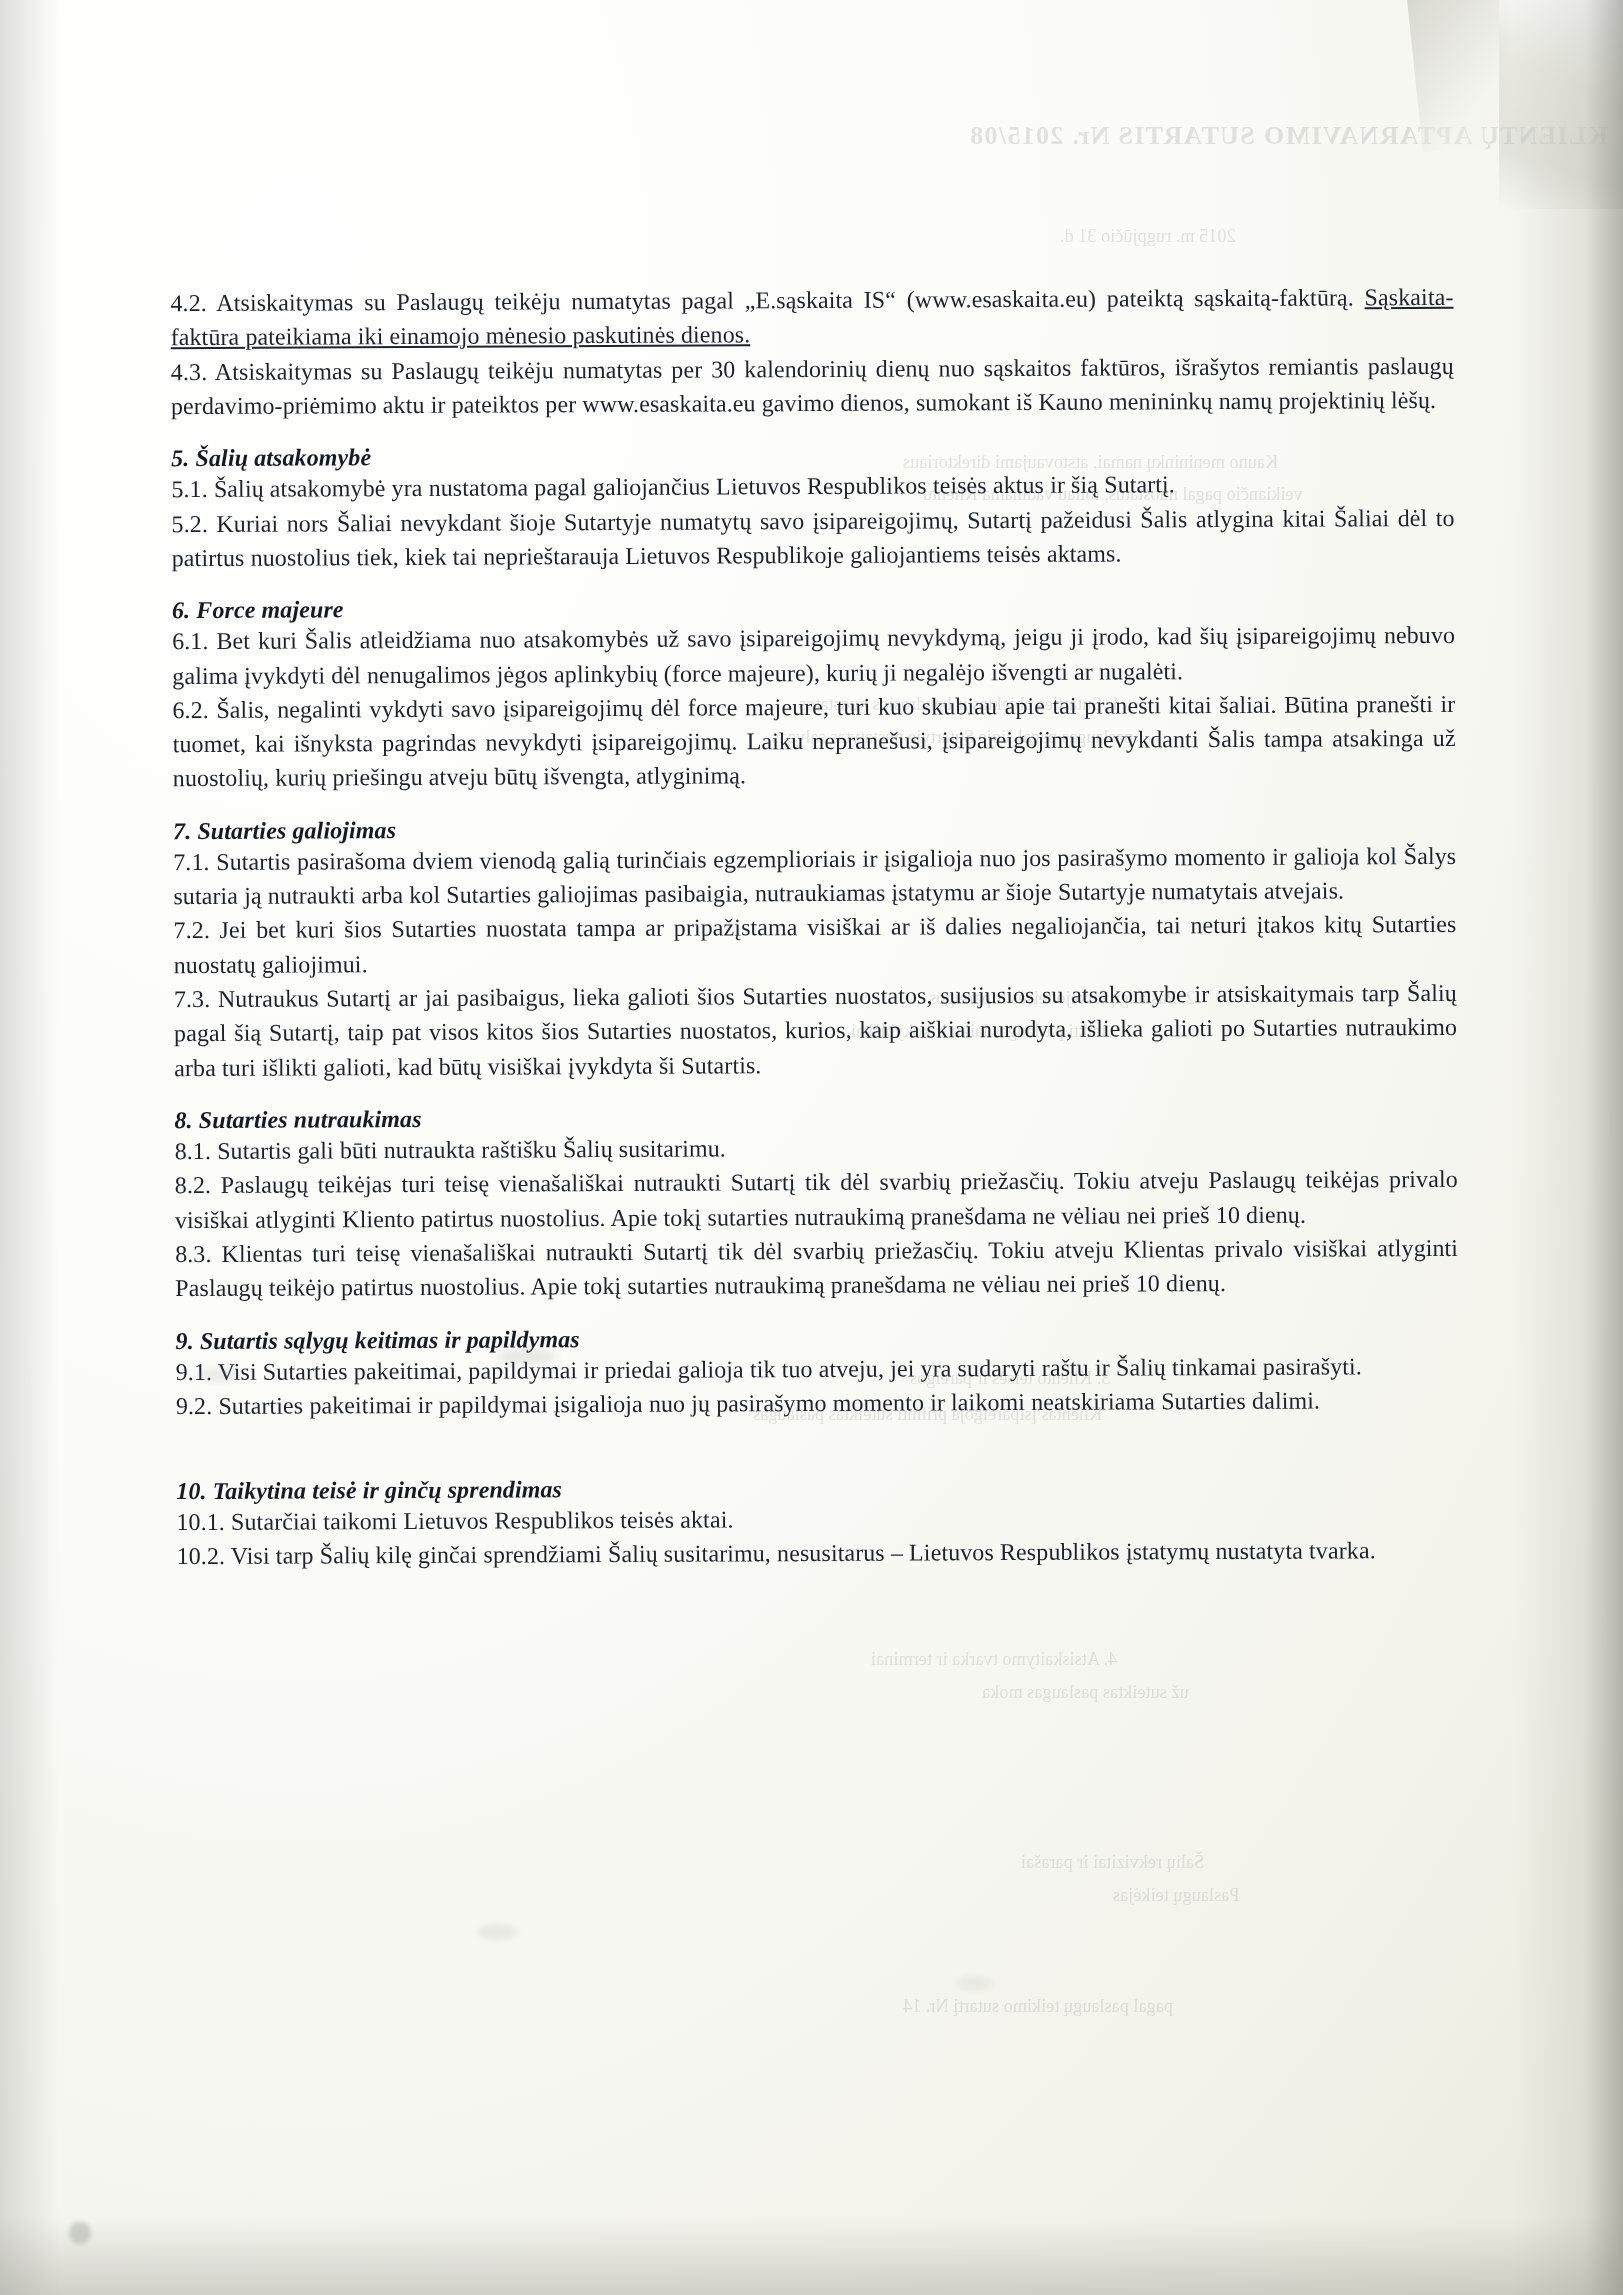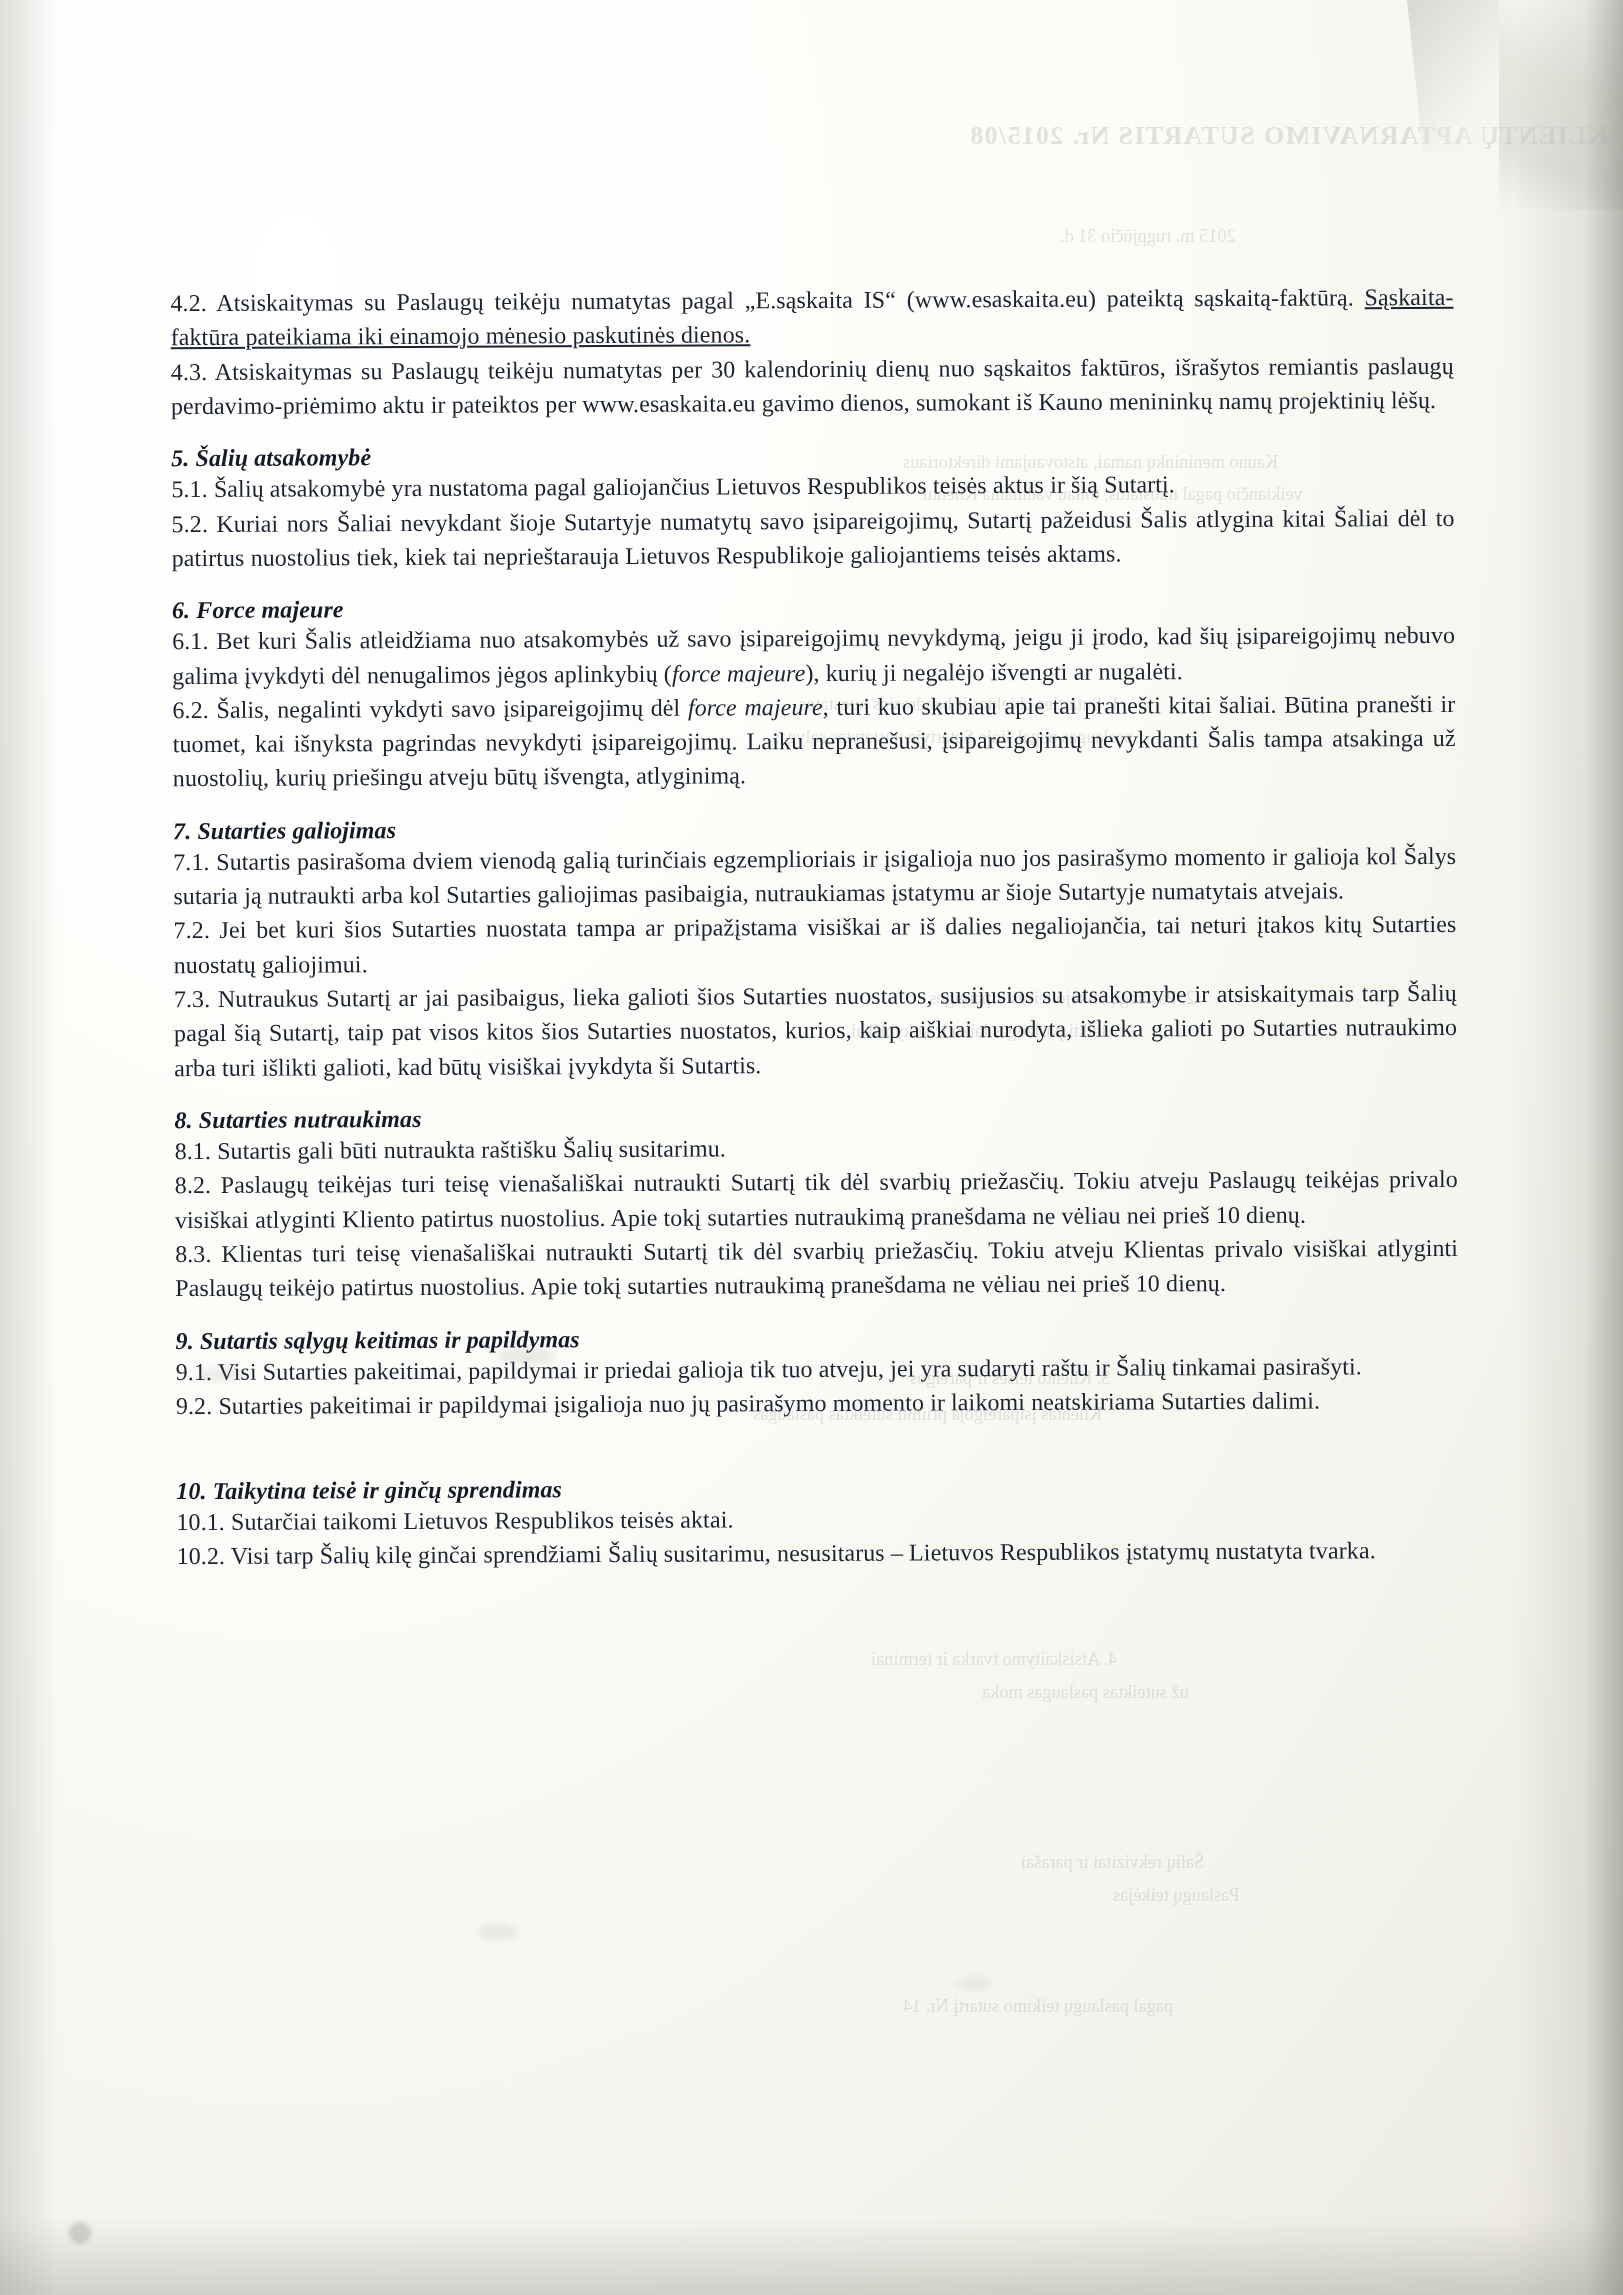--- a/index.html
+++ b/index.html
@@ -91,21 +91,21 @@
     margin: 0;
     font-size: 24px;
     font-weight: bold;
     font-style: italic;
     color: #141a26;
     letter-spacing: 0.1px;
   }
   .gap-m { height: 22px; }
   .gap-xl { height: 55px; }
   .u { text-decoration: underline; }
-  .it { font-style: italic; }
+  .it { }
 
   
   .skew {
     transform: rotate(-0.28deg);
     transform-origin: 50% 20%;
   }
   .smudge {
     position: absolute;
     border-radius: 50%;
     pointer-events: none;

